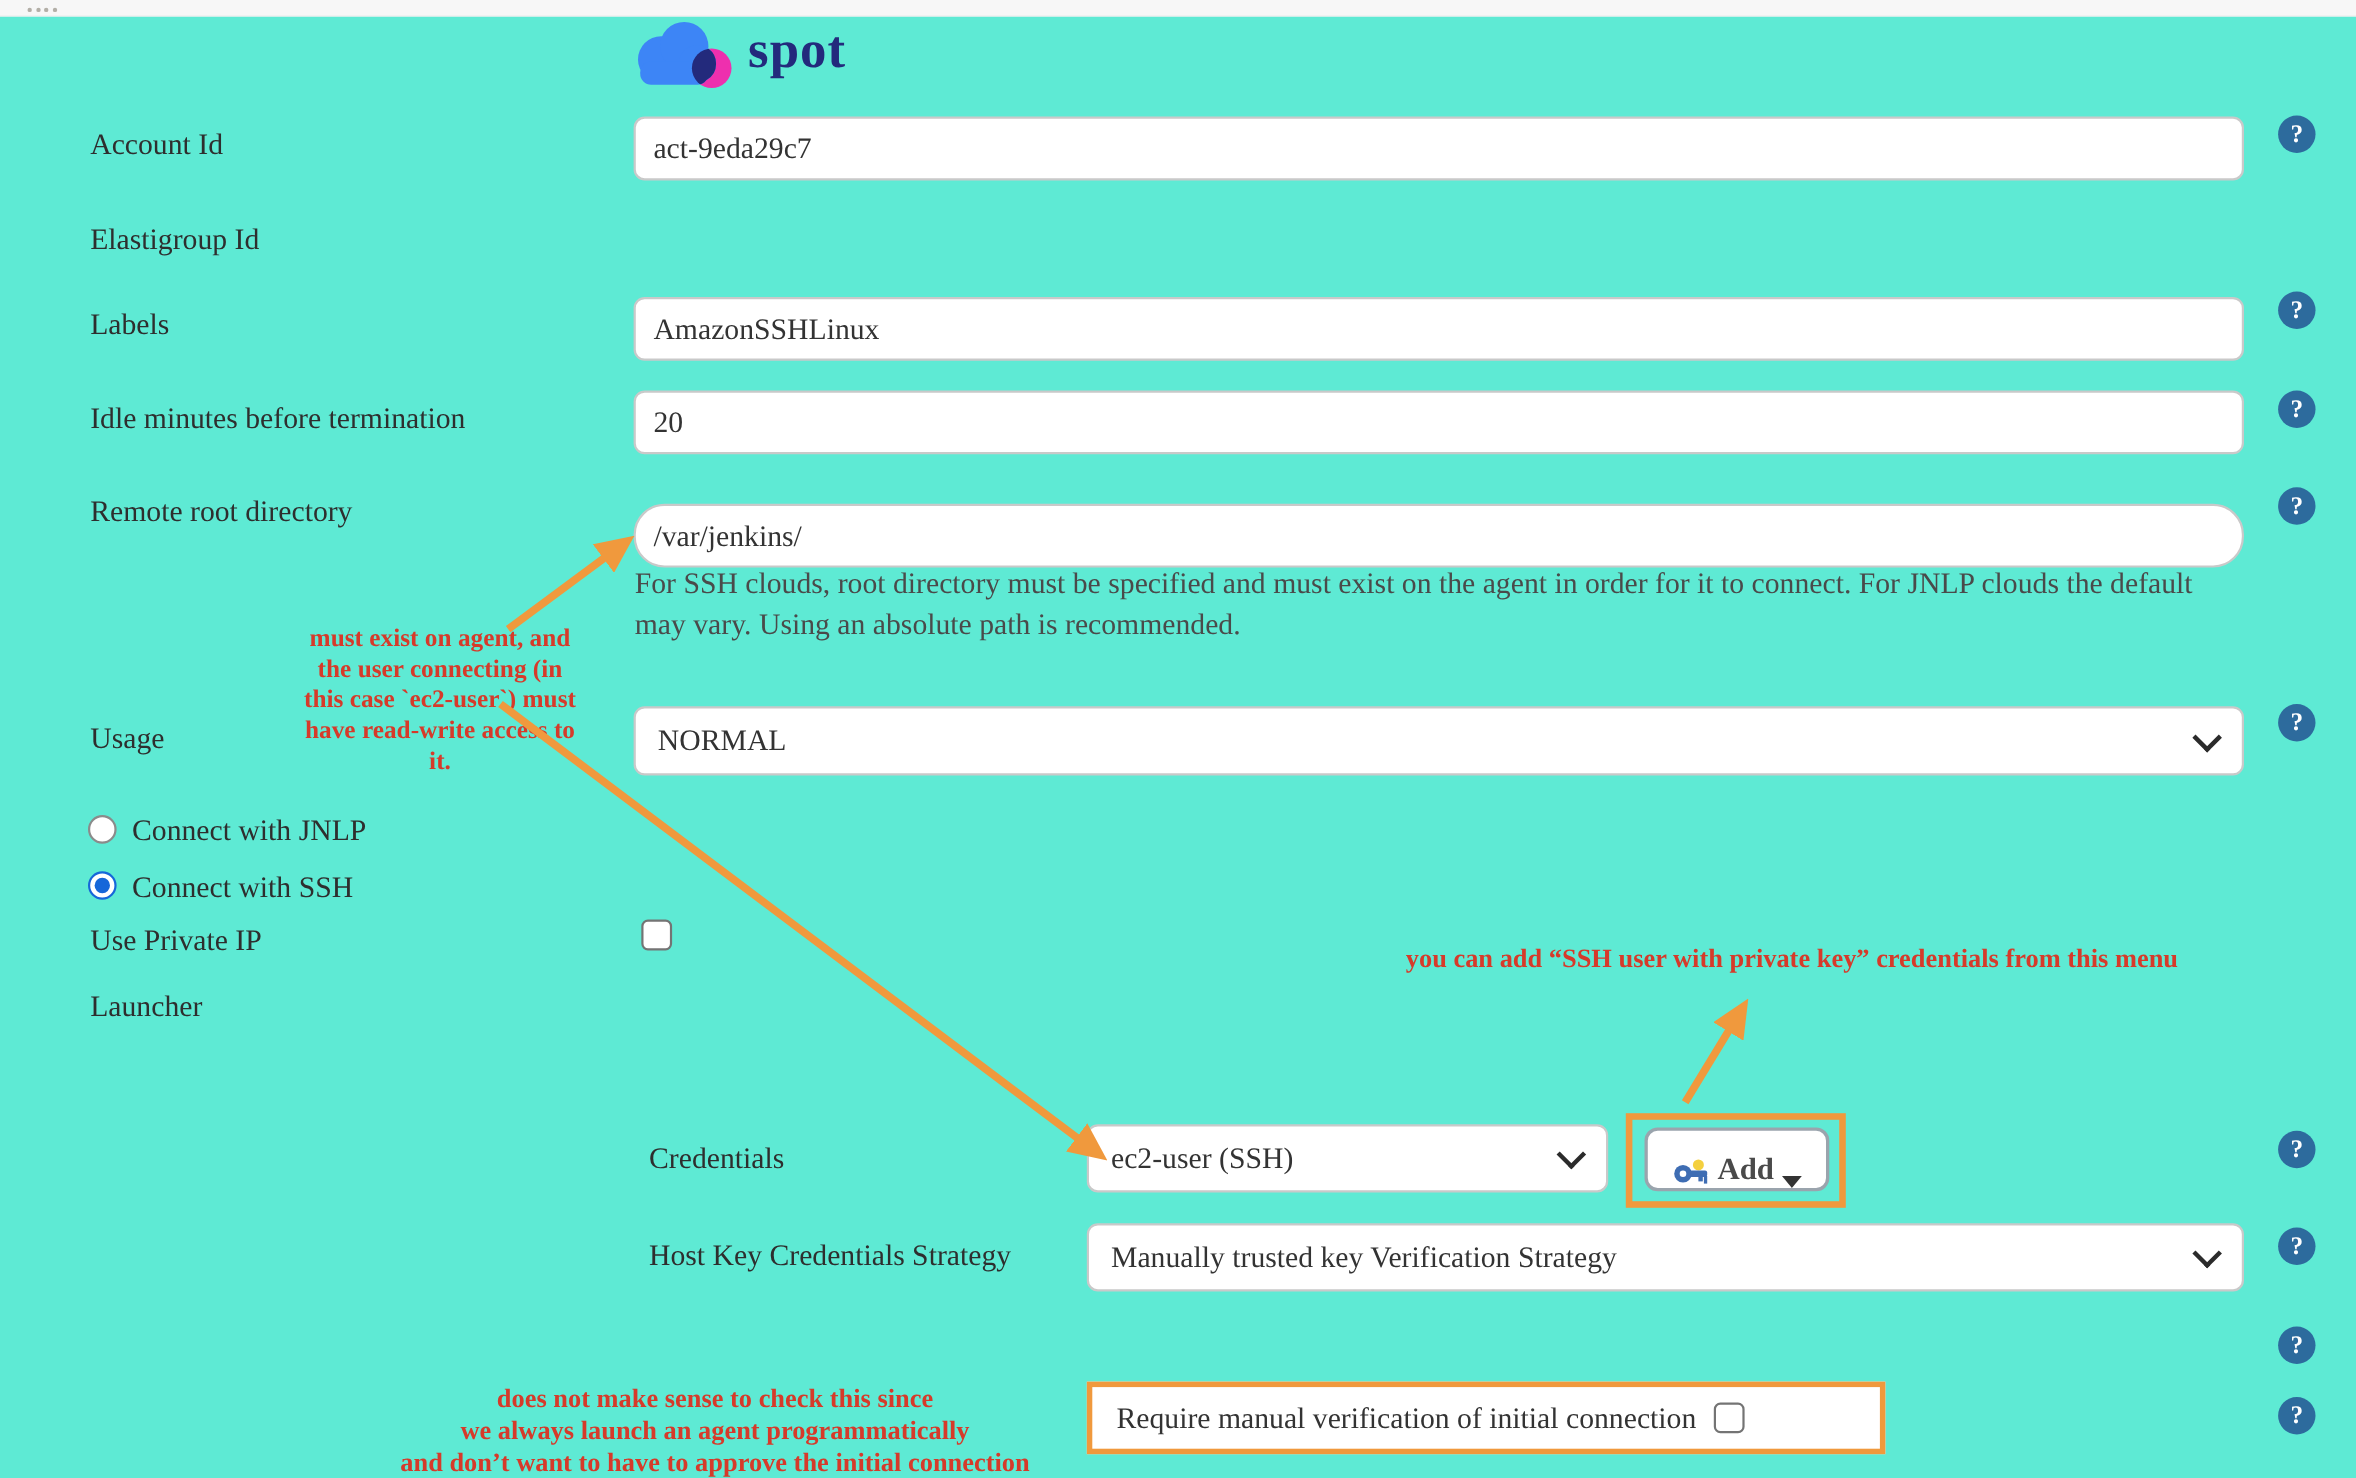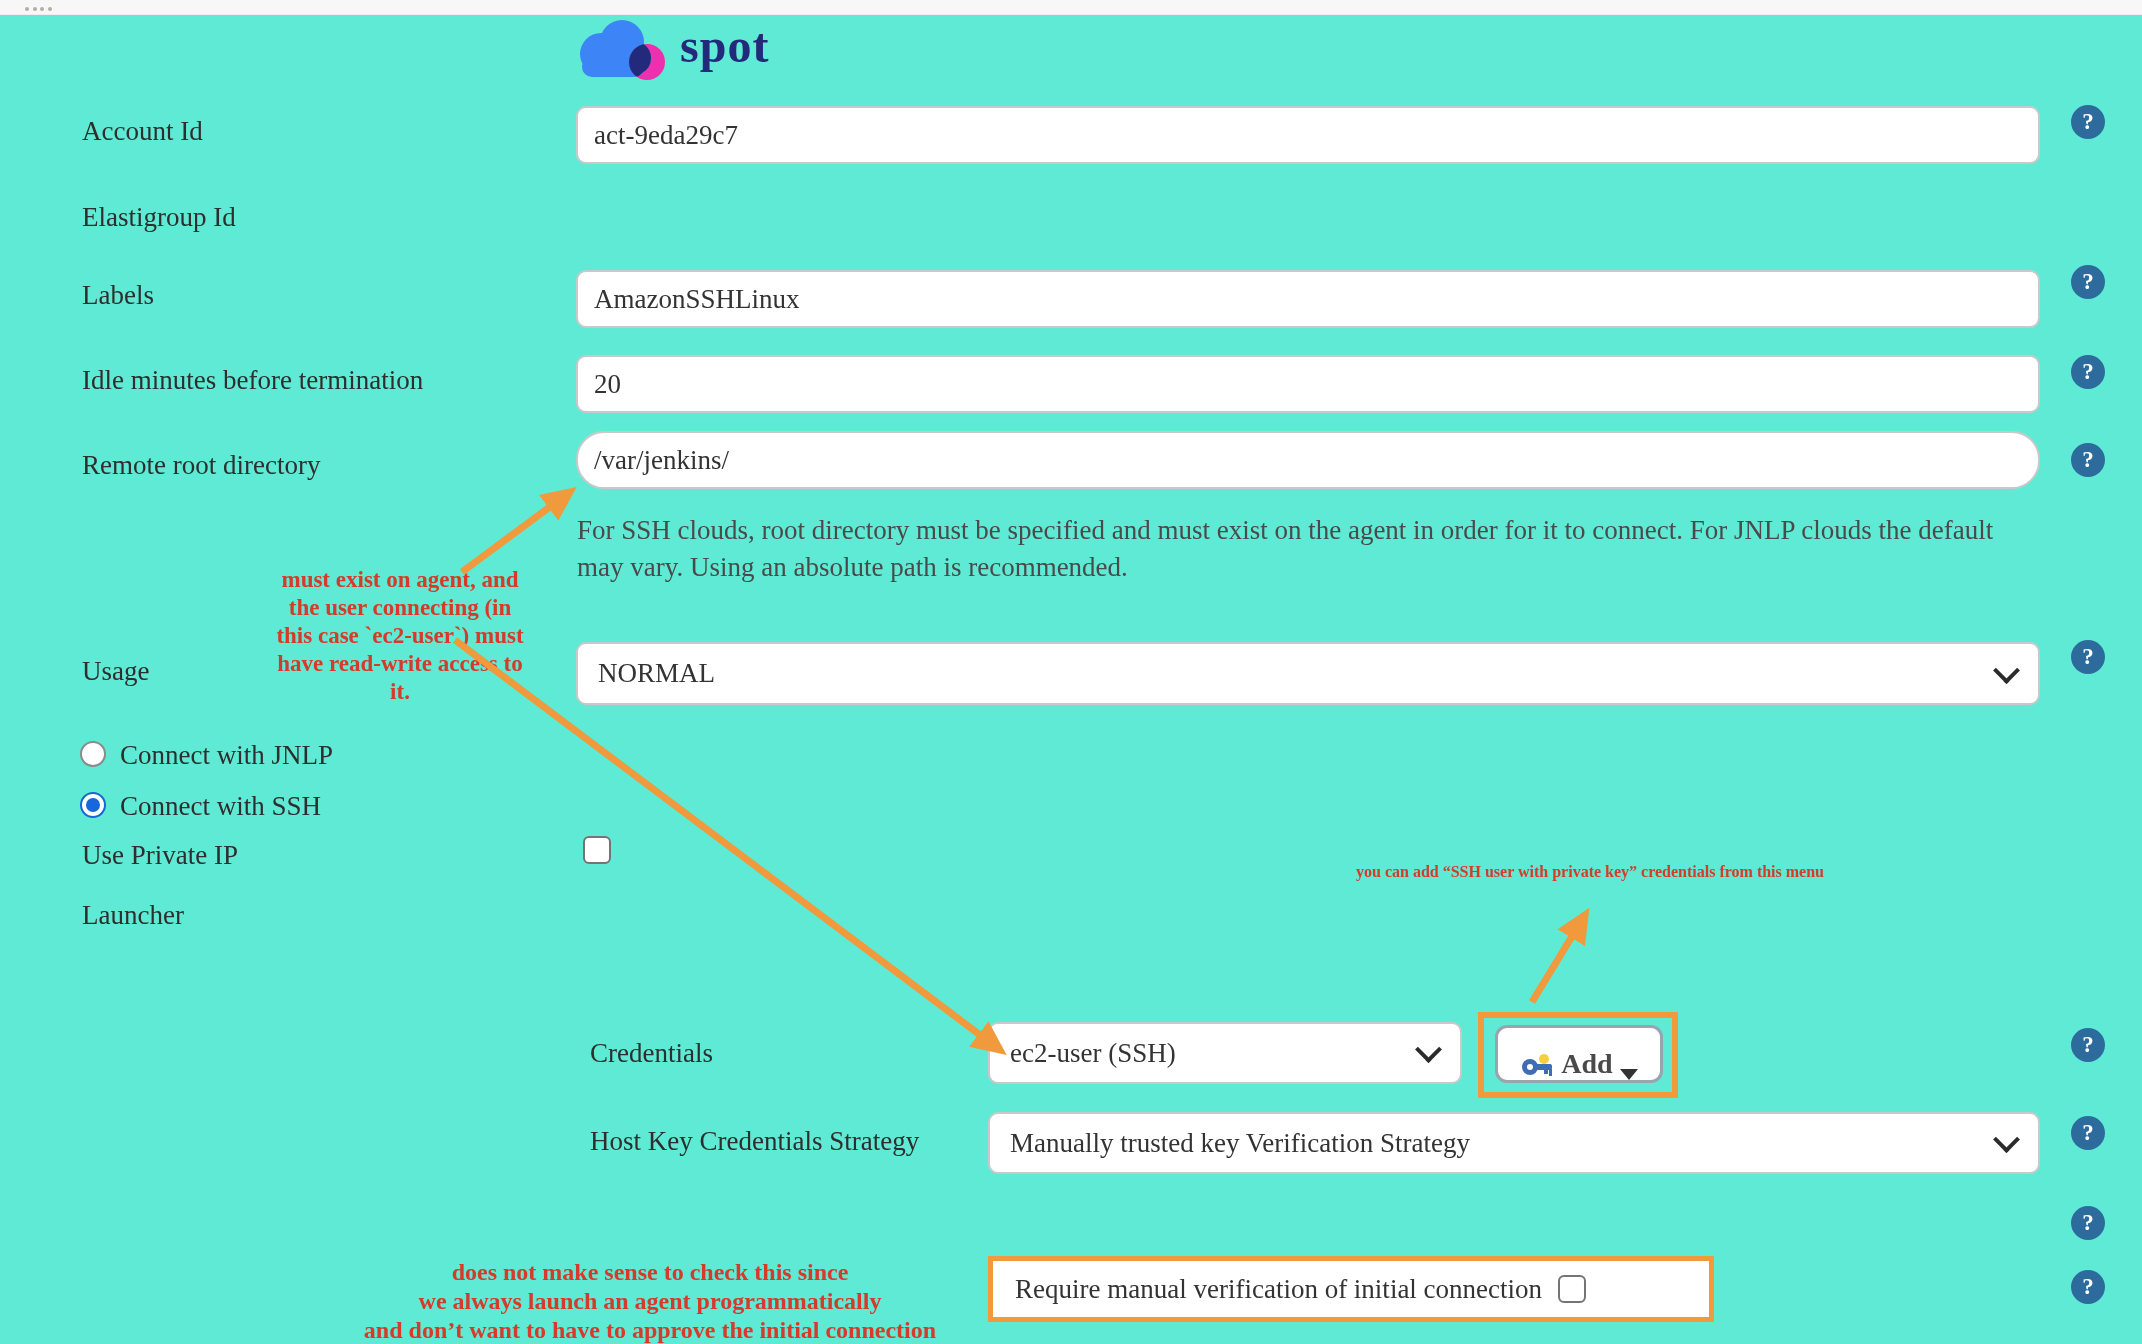--- a/index.html
+++ b/index.html
@@ -101,21 +101,21 @@
       <span>?</span>
     </div>
 
   <label class="lbl" style="top:365px">Idle minutes before termination</label>
   <input class="inp" style="top: 355px;" value="20">
   <div class="help" style="top:355px">
       <span>?</span>
     </div>
 
   <label class="lbl" style="top:450px">Remote root directory</label>
-  <input class="inp" style="top: 431px; border-radius: 28px;" value="/var/jenkins/">
+  <input class="inp" style="top: 458px; border-radius: 28px;" value="/var/jenkins/">
   <div class="help" style="top:443px">
       <span>?</span>
     </div>
   <div class="helptext">For SSH clouds, root directory must be specified and must exist on the agent in order for it to connect. For JNLP clouds the default may vary. Using an absolute path is recommended.</div>
 
   <div class="note" style="left:235px;top:566px;width:330px;font-size:23px;line-height:28px;">must exist on agent, and
 the user connecting (in
 this case `ec2-user`) must
 have read-write access to
 it.</div>
@@ -132,21 +132,21 @@
   <div class="radio off" style="left:80px;top:741px"></div>
   <span class="optlbl" style="left:120px;top:740px">Connect with JNLP</span>
   <div class="radio on" style="left:80px;top:792px"></div>
   <span class="optlbl" style="left:120px;top:791px">Connect with SSH</span>
 
   <label class="lbl" style="top:840px">Use Private IP</label>
   <div class="cb abs" style="left:583px;top:836px"></div>
 
   <label class="lbl" style="top:900px">Launcher</label>
 
-  <div class="note" style="left:1200px;top:858px;width:780px;font-size:16px;line-height:28px;text-align:center;white-space:nowrap;">you can add “SSH user with private key” credentials from this menu</div>
+  <div class="note" style="left:1200px;top:858px;width:780px;font-size:24px;line-height:28px;text-align:right;white-space:nowrap;">you can add “SSH user with private key” credentials from this menu</div>
 
 
   <label class="lbl" style="left:590px;top:1038px">Credentials</label>
   <div class="sel" style="left:988px;top:1022px;width:474px;height:62px">
     <span>ec2-user (SSH)</span>
     <span class="chev"></span>
   </div>
   <div class="add-outer"></div>
   <div class="add-btn">
     <svg width="34" height="28" viewBox="0 0 34 28">

